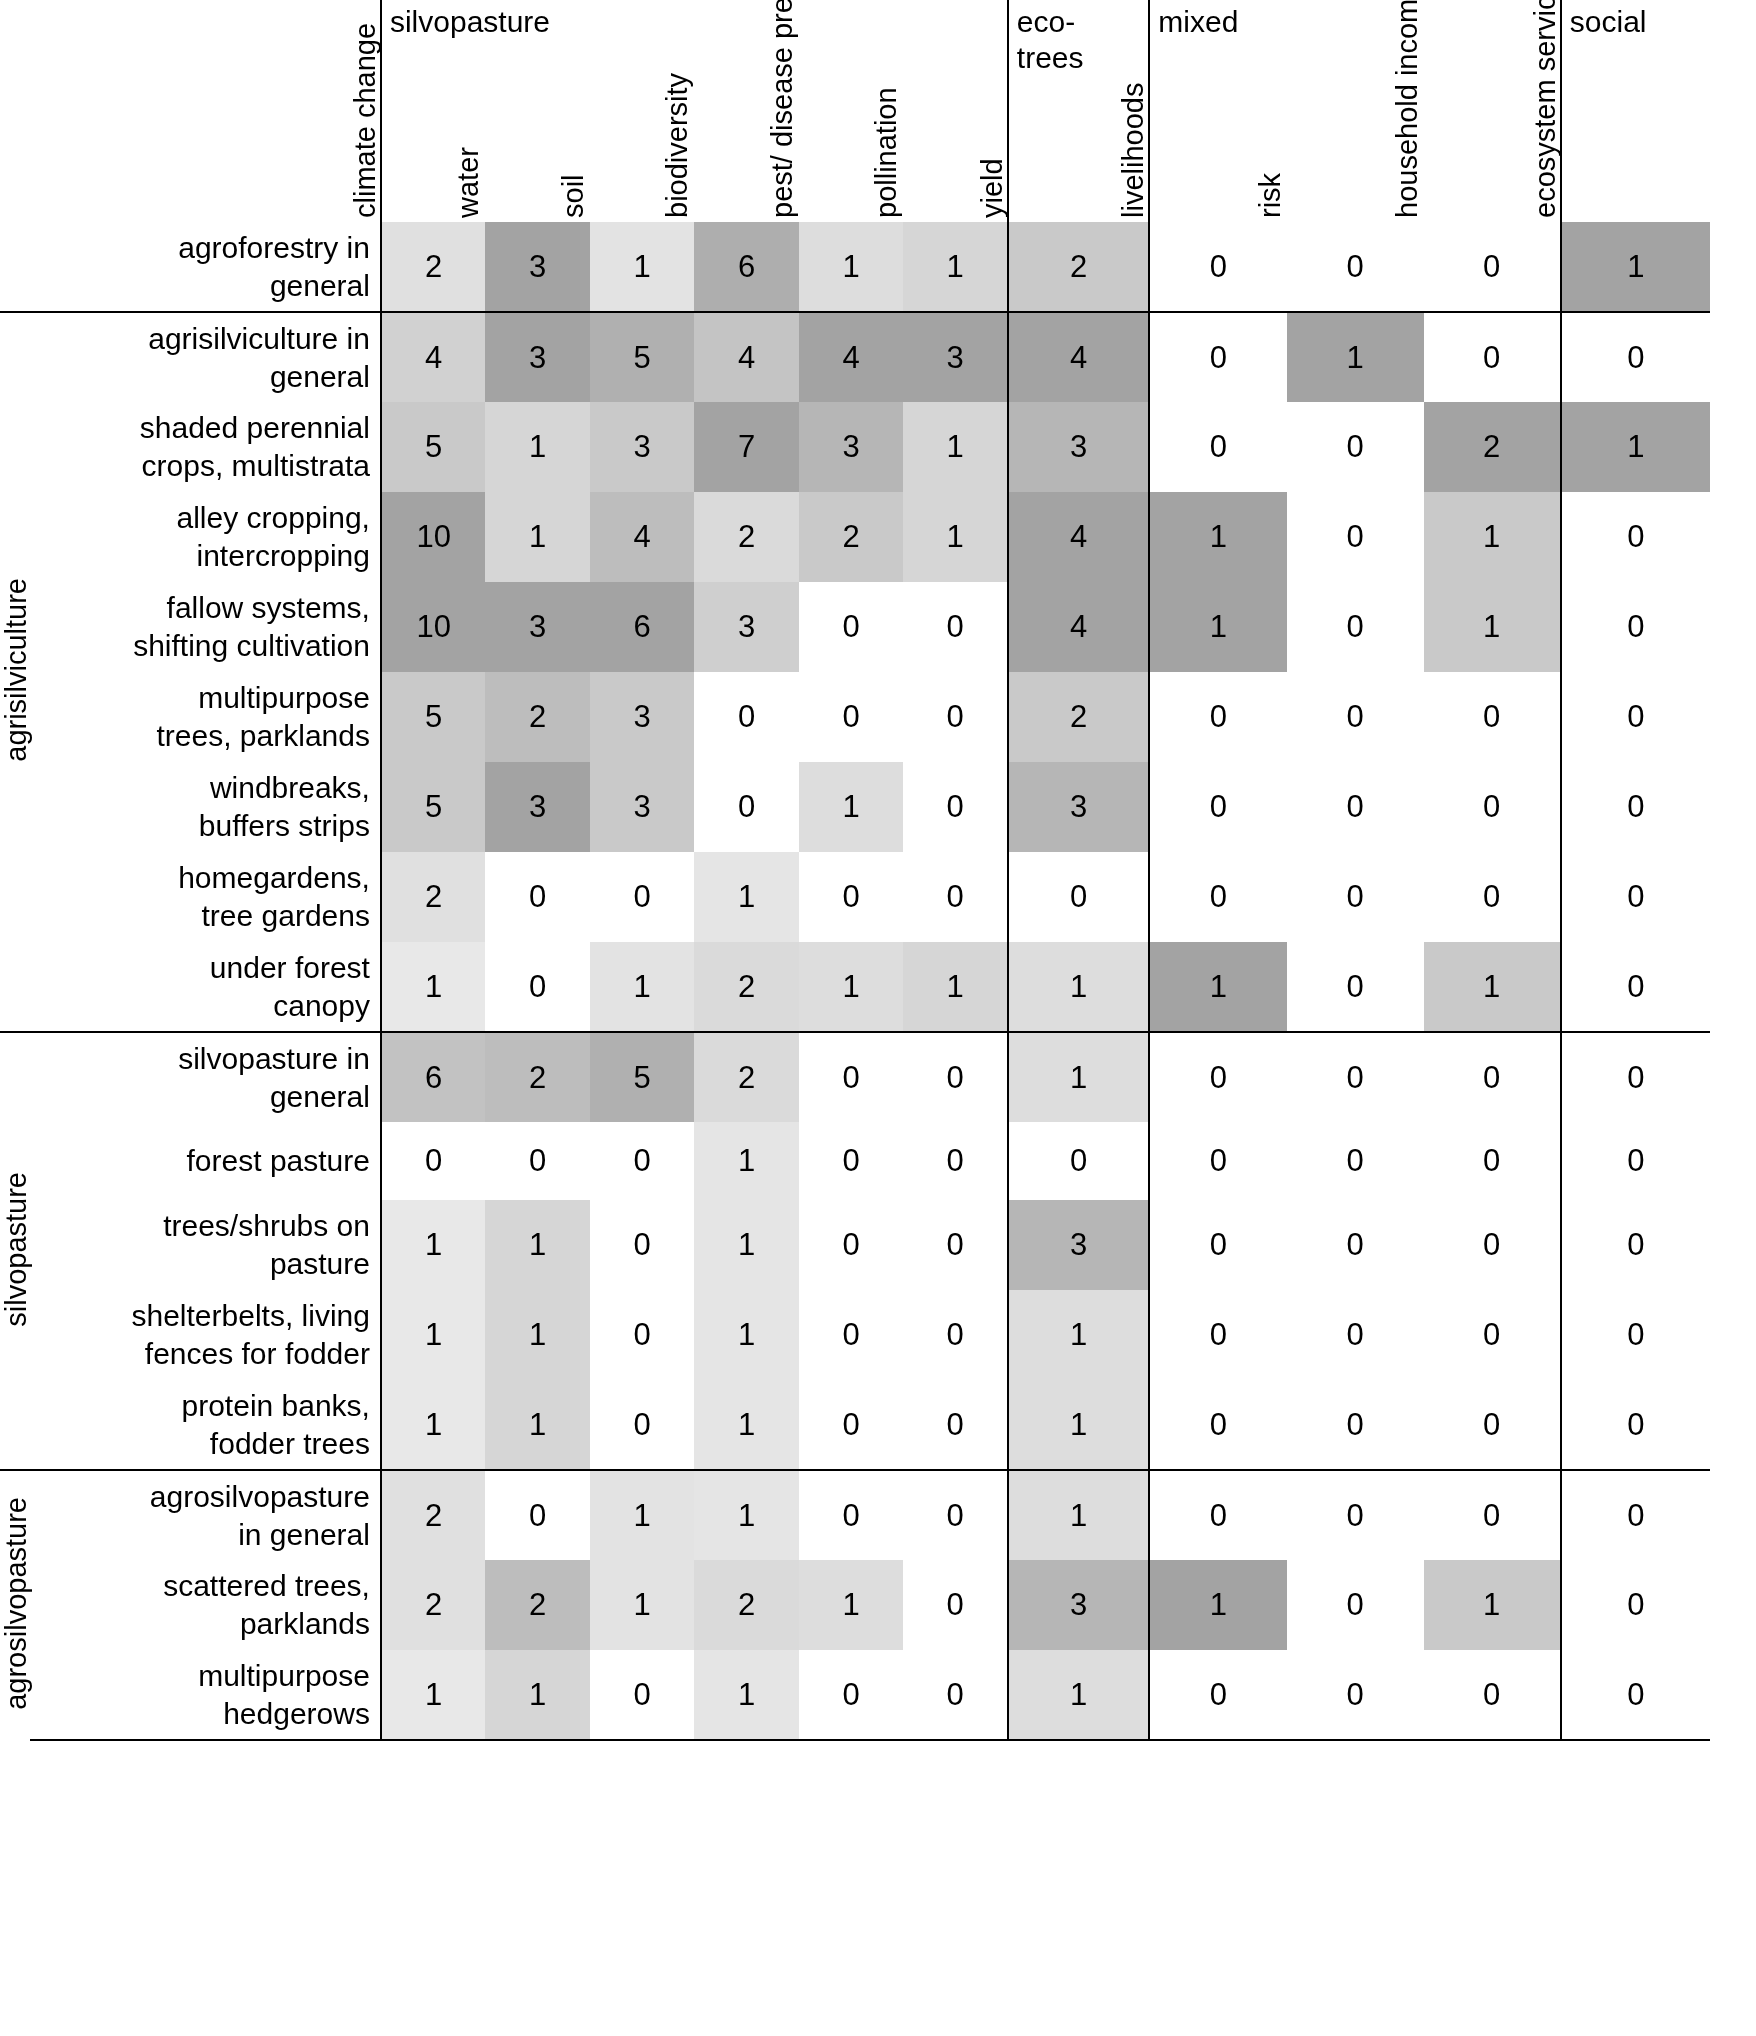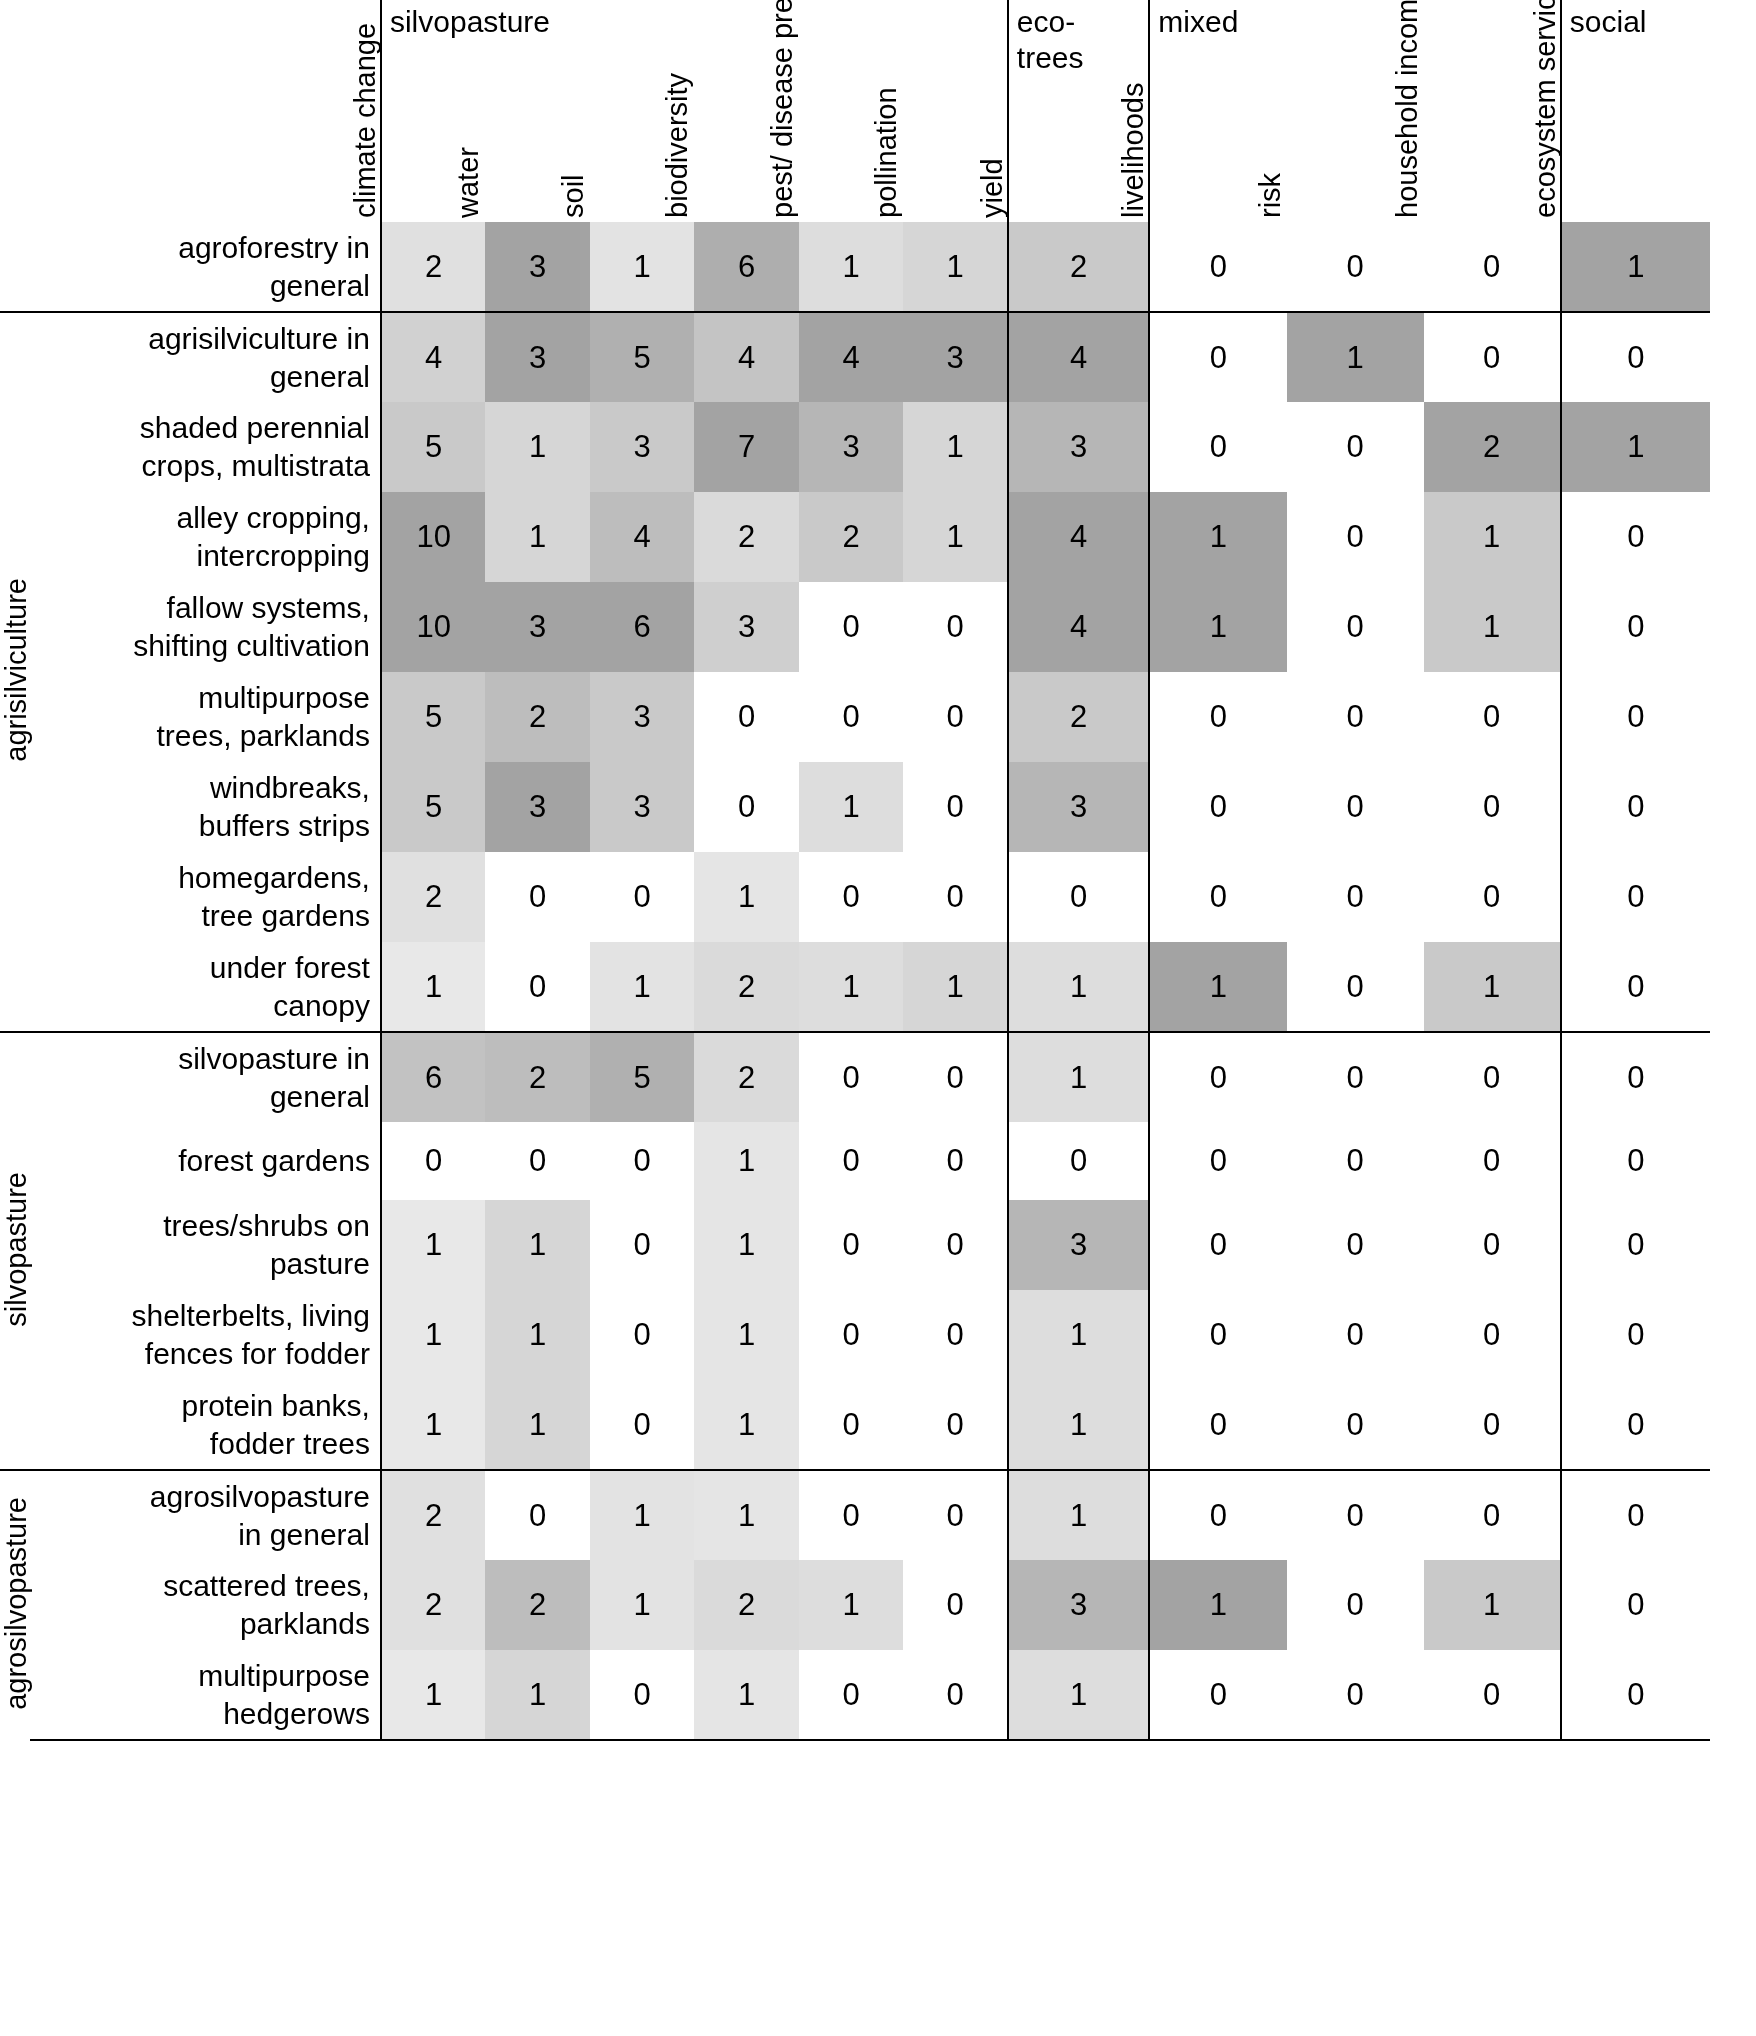--- a/index.html
+++ b/index.html
@@ -381,21 +381,21 @@
           <td class="cell" style="background: rgb(218, 218, 218);">2</td>
           <td class="cell" style="background: rgb(255, 255, 255);">0</td>
           <td class="cell" style="background: rgb(255, 255, 255);">0</td>
           <td class="cell sep" style="background: rgb(221, 221, 221);">1</td>
           <td class="cell sep" style="background: rgb(255, 255, 255);">0</td>
           <td class="cell" style="background: rgb(255, 255, 255);">0</td>
           <td class="cell" style="background: rgb(255, 255, 255);">0</td>
           <td class="cell sep" style="background: rgb(255, 255, 255);">0</td>
         </tr>
         <tr class="rowh-1">
-          <td class="rowlab">forest gardens</td>
+          <td class="rowlab">forest pasture</td>
           <td class="cell sep" style="background: rgb(255, 255, 255);">0</td>
           <td class="cell" style="background: rgb(255, 255, 255);">0</td>
           <td class="cell" style="background: rgb(255, 255, 255);">0</td>
           <td class="cell" style="background: rgb(229, 229, 229);">1</td>
           <td class="cell" style="background: rgb(255, 255, 255);">0</td>
           <td class="cell" style="background: rgb(255, 255, 255);">0</td>
           <td class="cell sep" style="background: rgb(255, 255, 255);">0</td>
           <td class="cell sep" style="background: rgb(255, 255, 255);">0</td>
           <td class="cell" style="background: rgb(255, 255, 255);">0</td>
           <td class="cell" style="background: rgb(255, 255, 255);">0</td>

